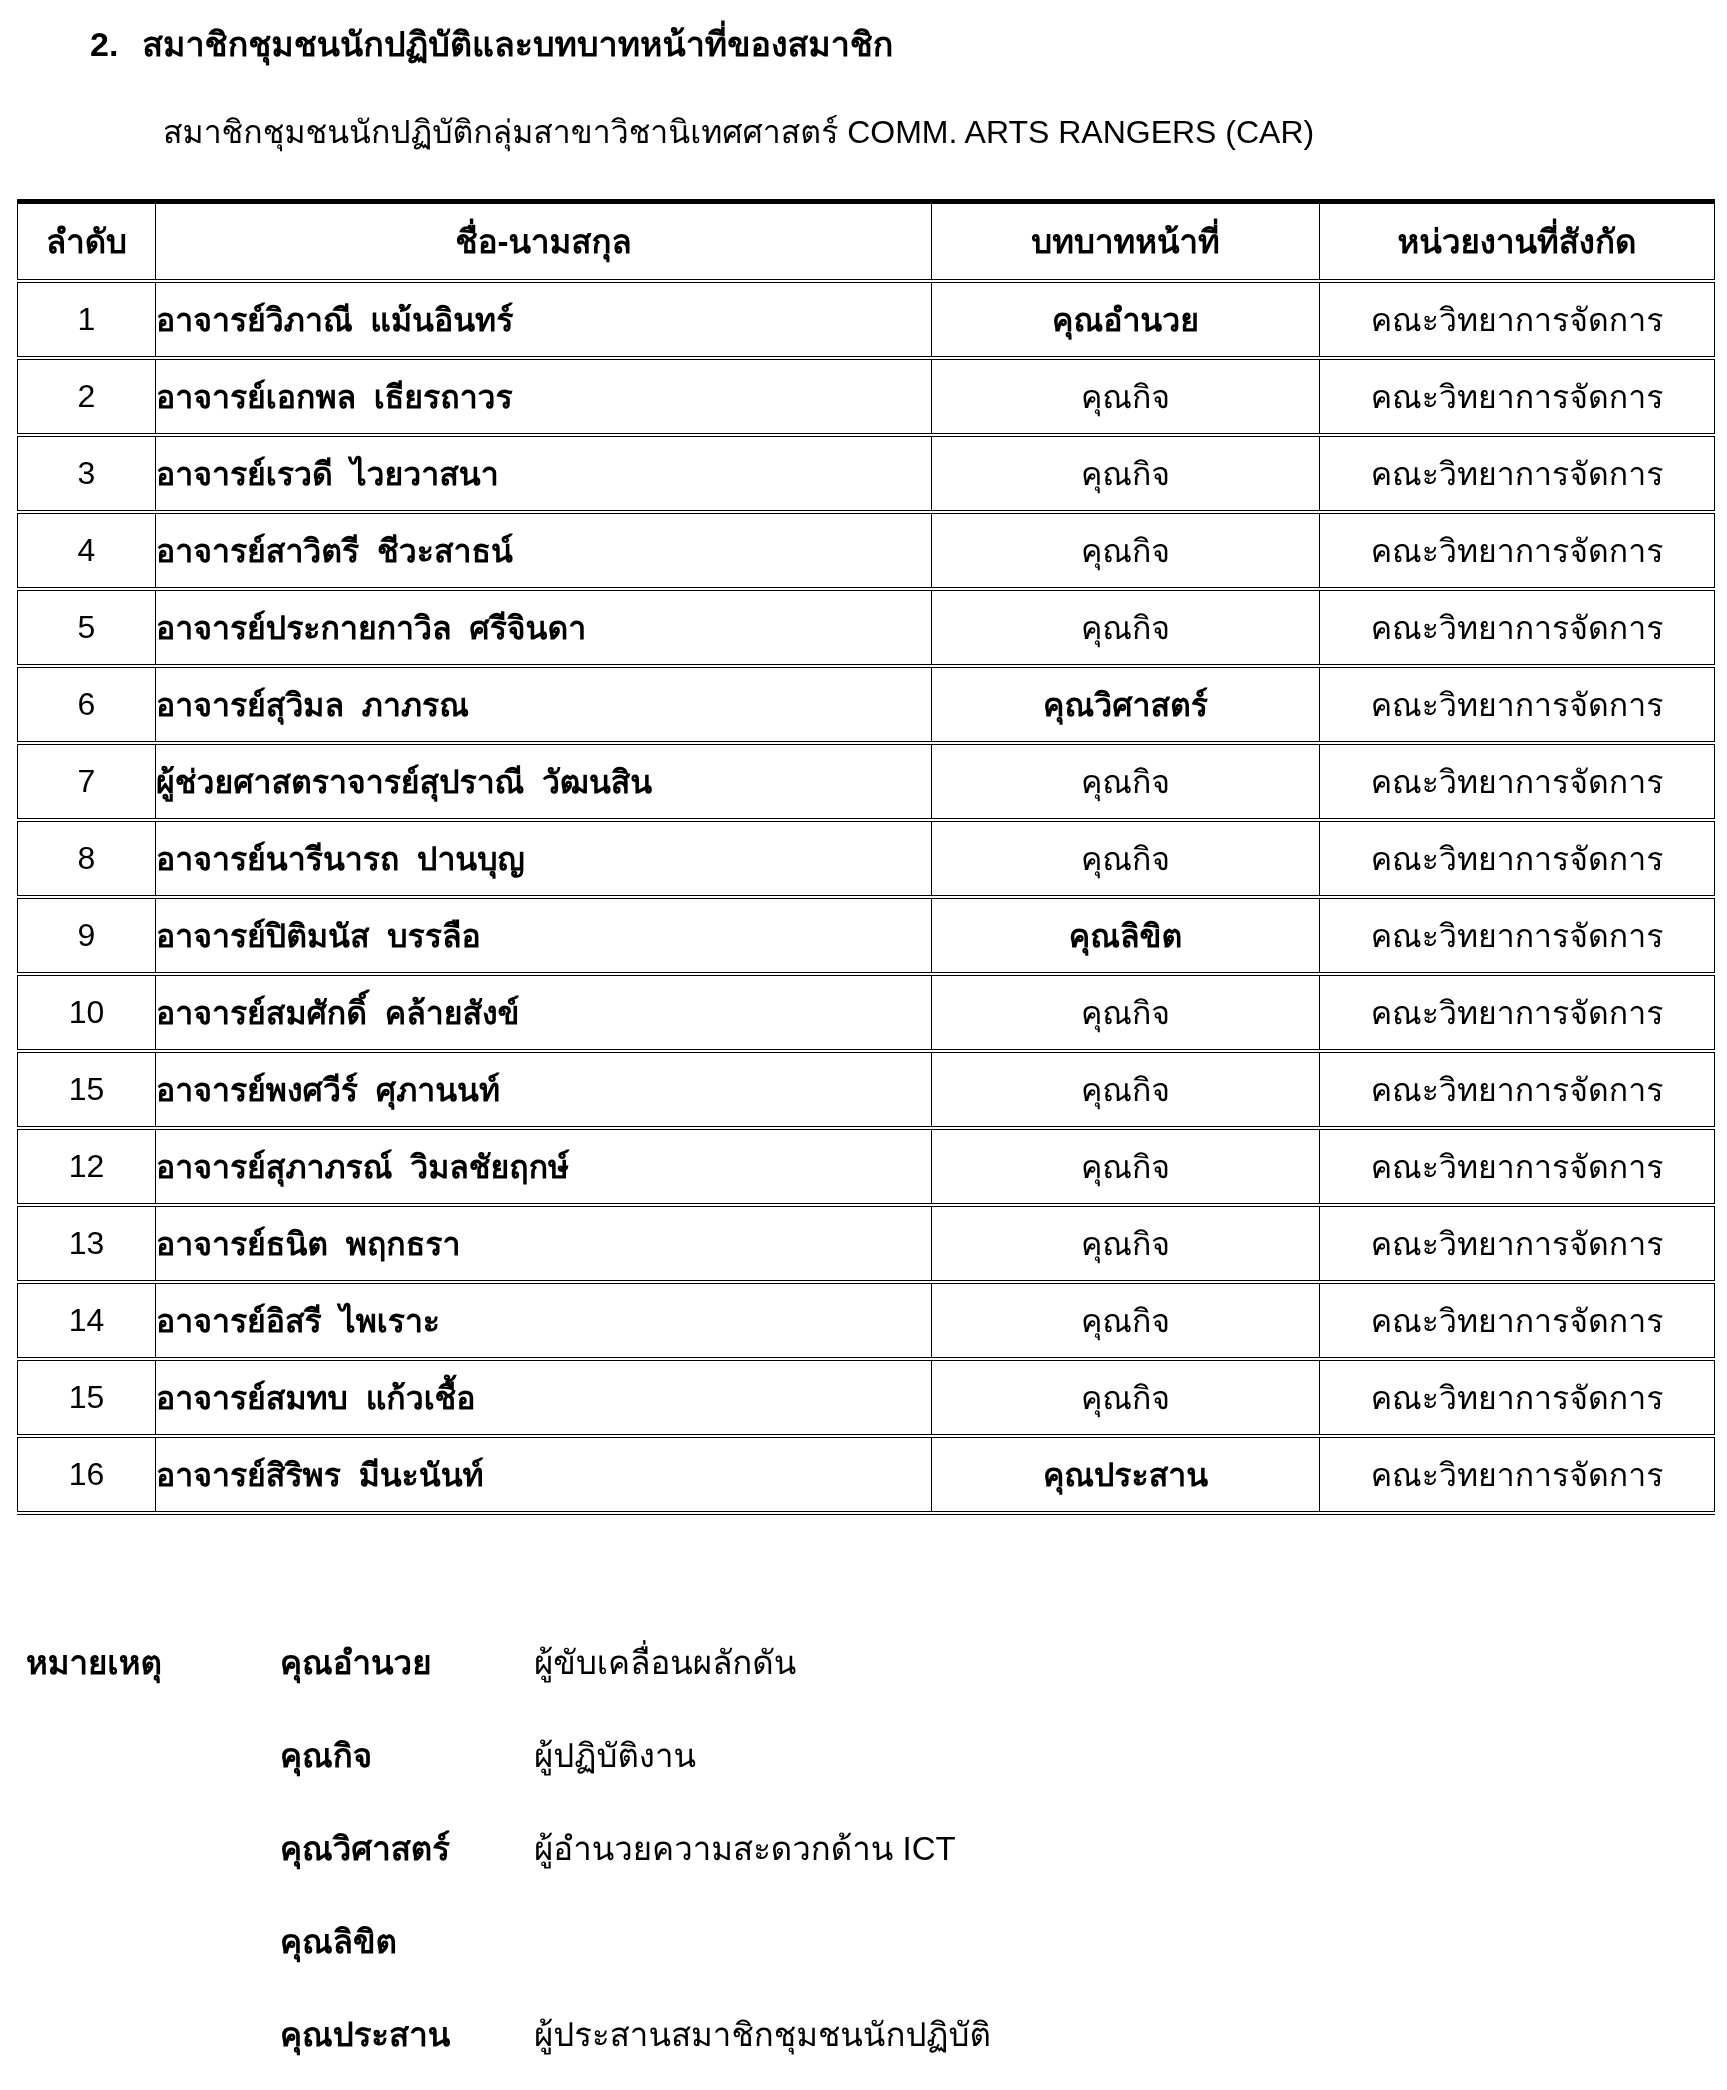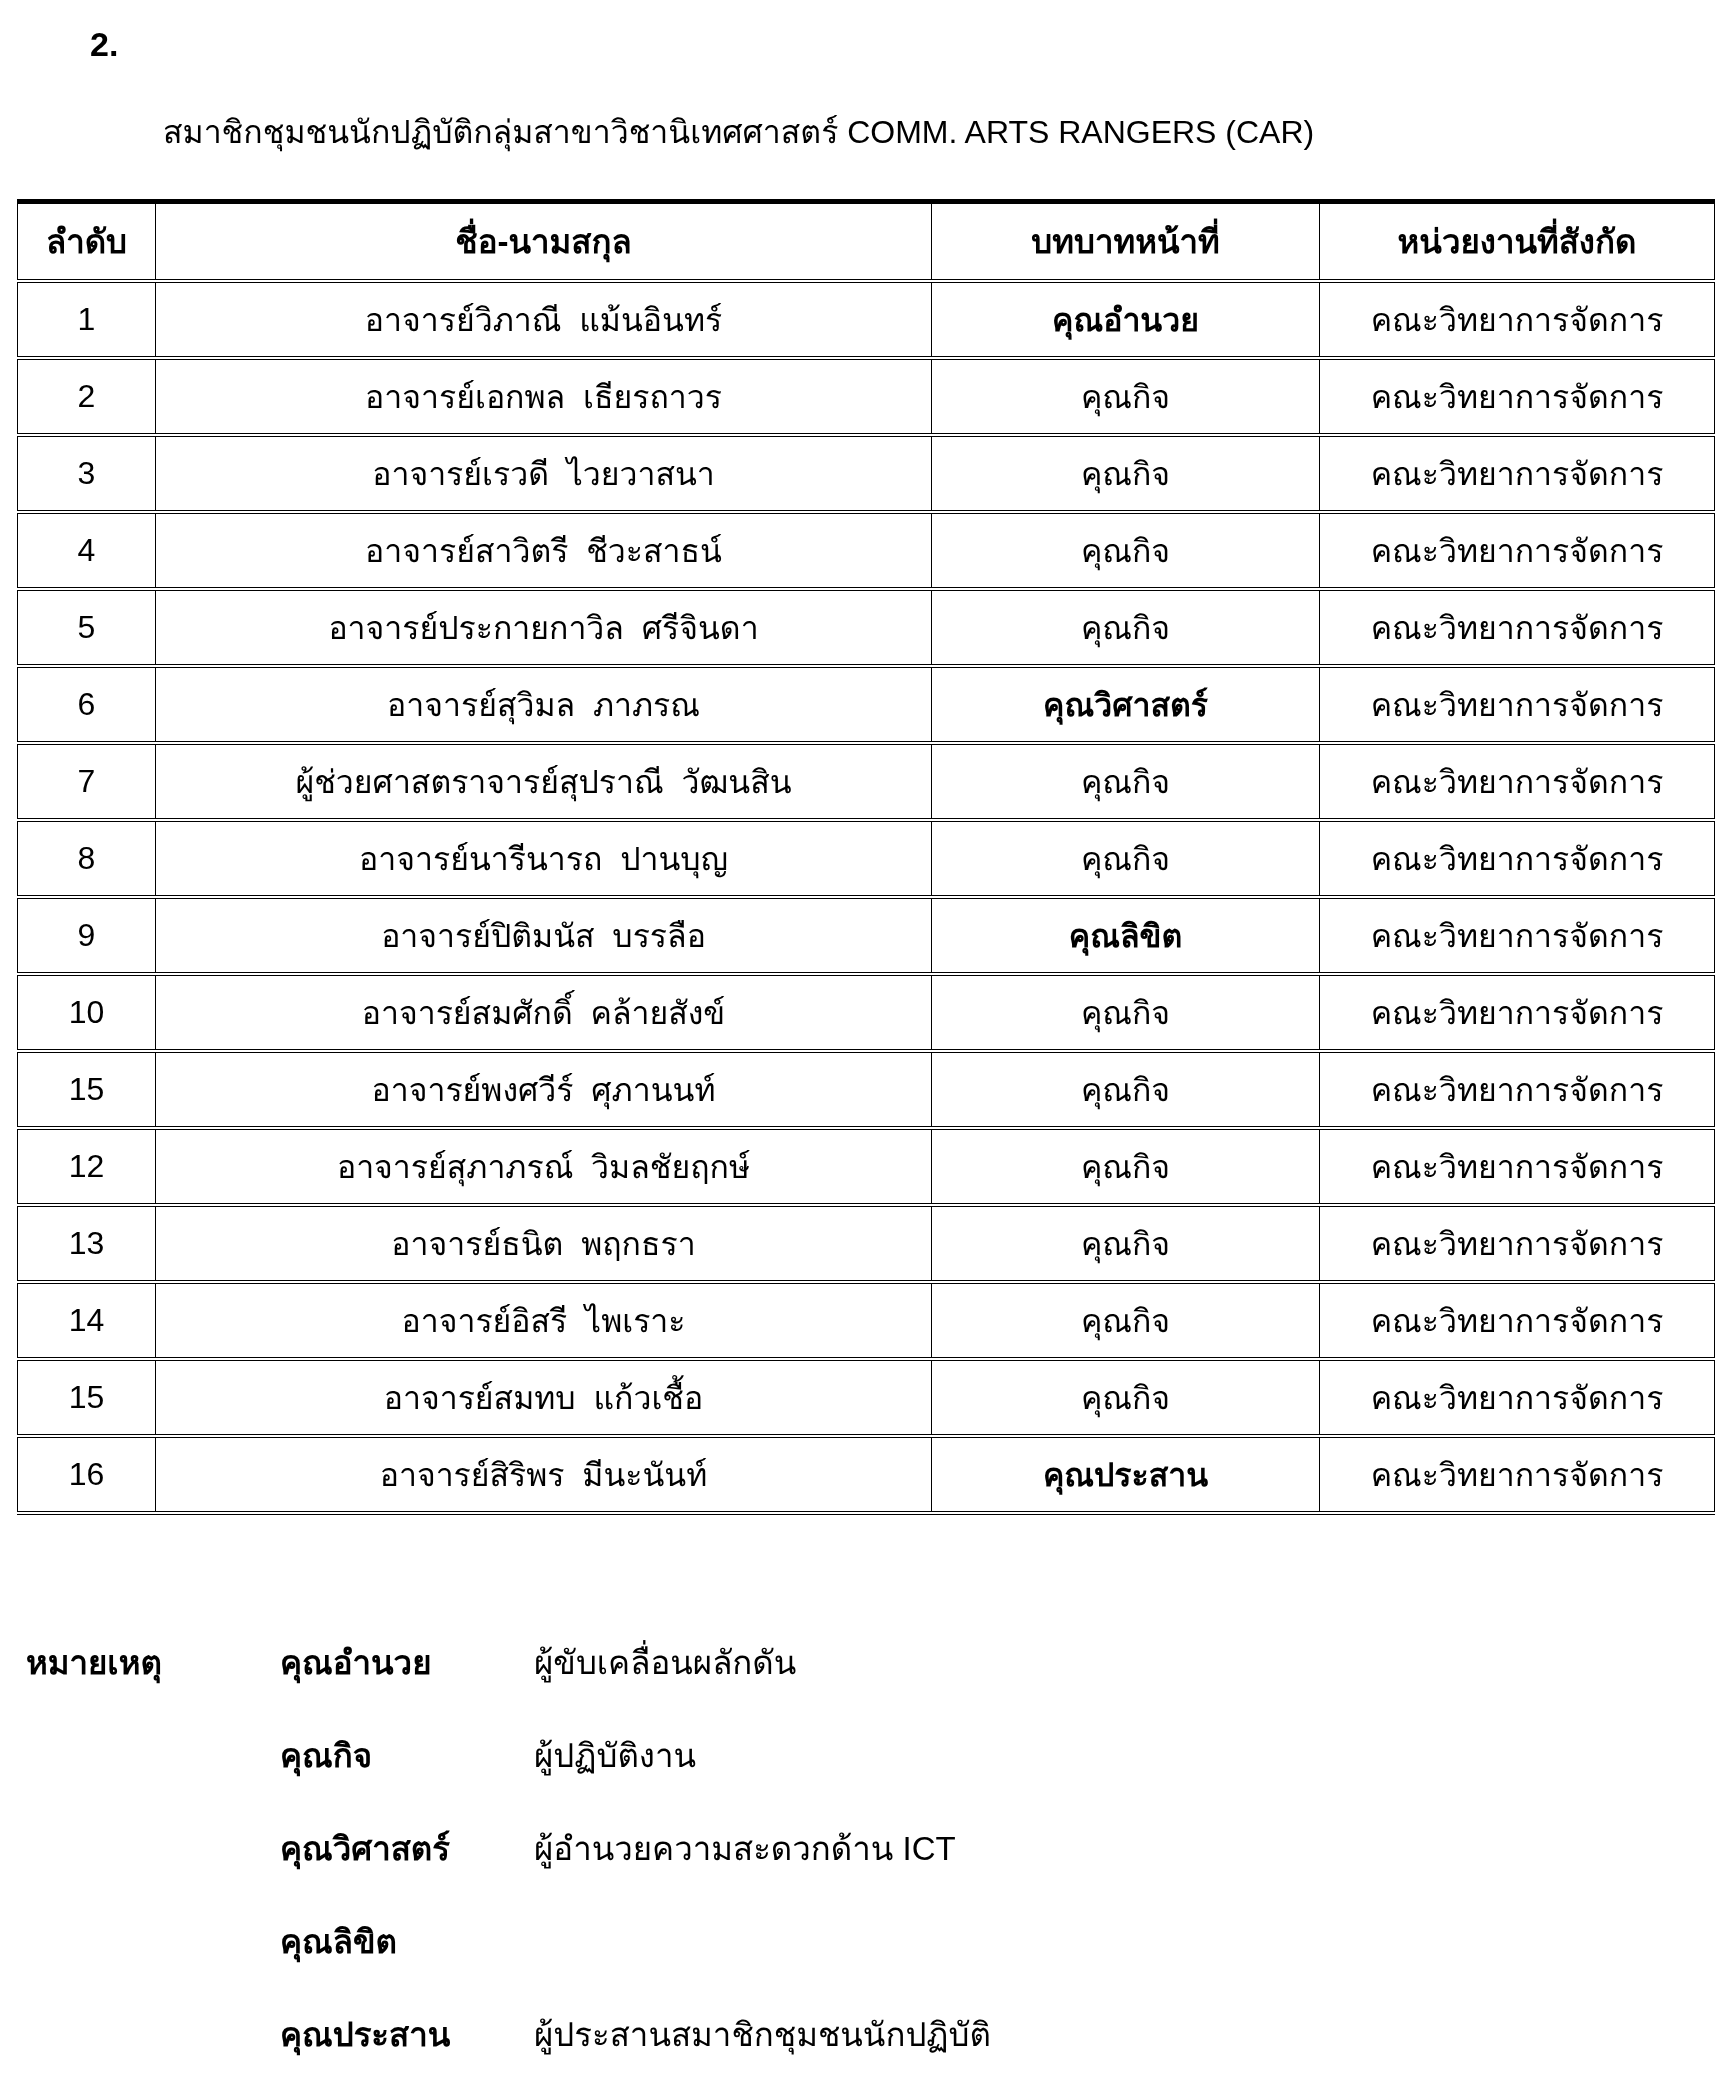--- a/index.html
+++ b/index.html
@@ -51,23 +51,24 @@
     font-size: 33px;
     font-weight: bold;
     text-align: center;
   }
   table.members td {
     height: 77px;
     font-size: 32px;
   }
   td.c-no, td.c-role, td.c-unit { text-align: center; }
   td.c-name {
-    text-align: center;
+    text-align: left;
     padding-left: 20.6px;
     white-space: pre-wrap;
+    font-weight: bold;
   }
   td.c-role.role-bold { font-weight: bold; }
   .notes {
     margin: 125px 0 0 26px;
   }
   .note-row {
     display: flex;
     align-items: flex-end;
     min-height: 45px;
     margin-bottom: 48px;
@@ -89,20 +90,21 @@
     font-weight: normal;
   }
 </style>
 </head>
 <body>
 
 <div class="doc">
 
   <div class="heading">
     <span>2.</span>
+    <span>สมาชิกชุมชนนักปฏิบัติและบทบาทหน้าที่ของสมาชิก</span>
   </div>
 
   <div class="subtitle">สมาชิกชุมชนนักปฏิบัติกลุ่มสาขาวิชานิเทศศาสตร์ COMM. ARTS RANGERS (CAR)</div>
 
   <table class="members">
     <colgroup>
       <col style="width:138px">
       <col style="width:776px">
       <col style="width:388px">
       <col style="width:395px">

